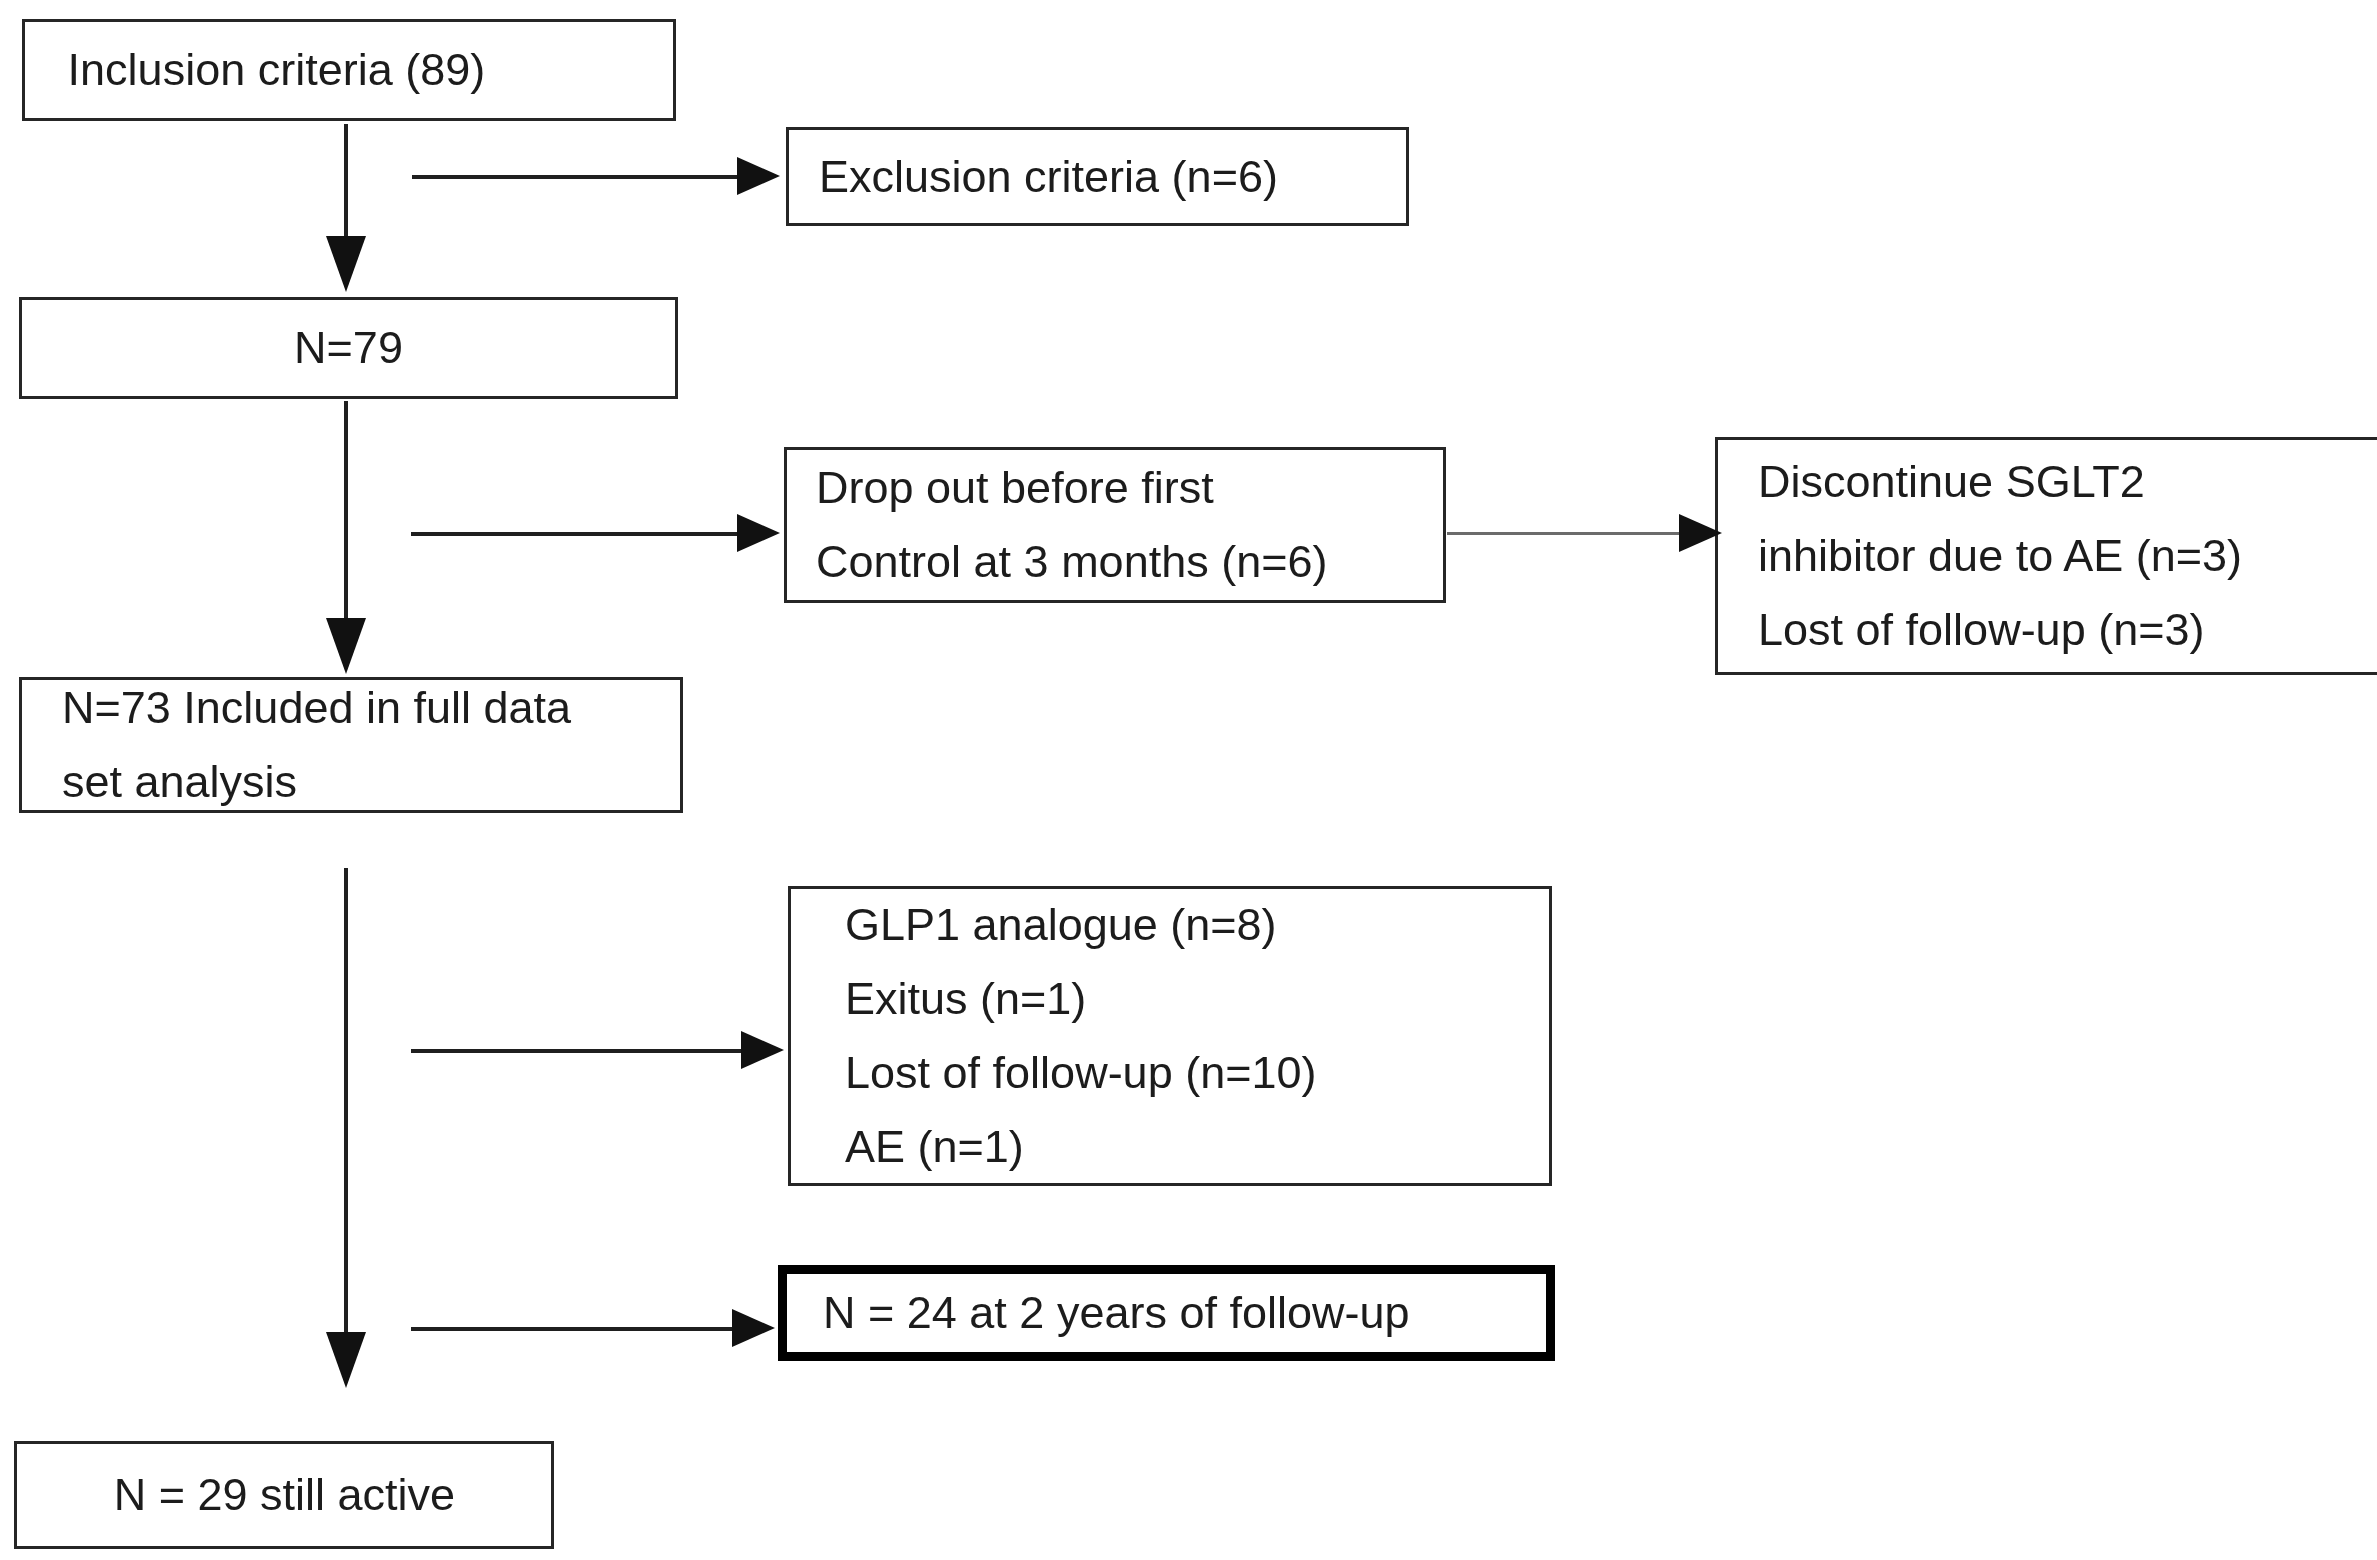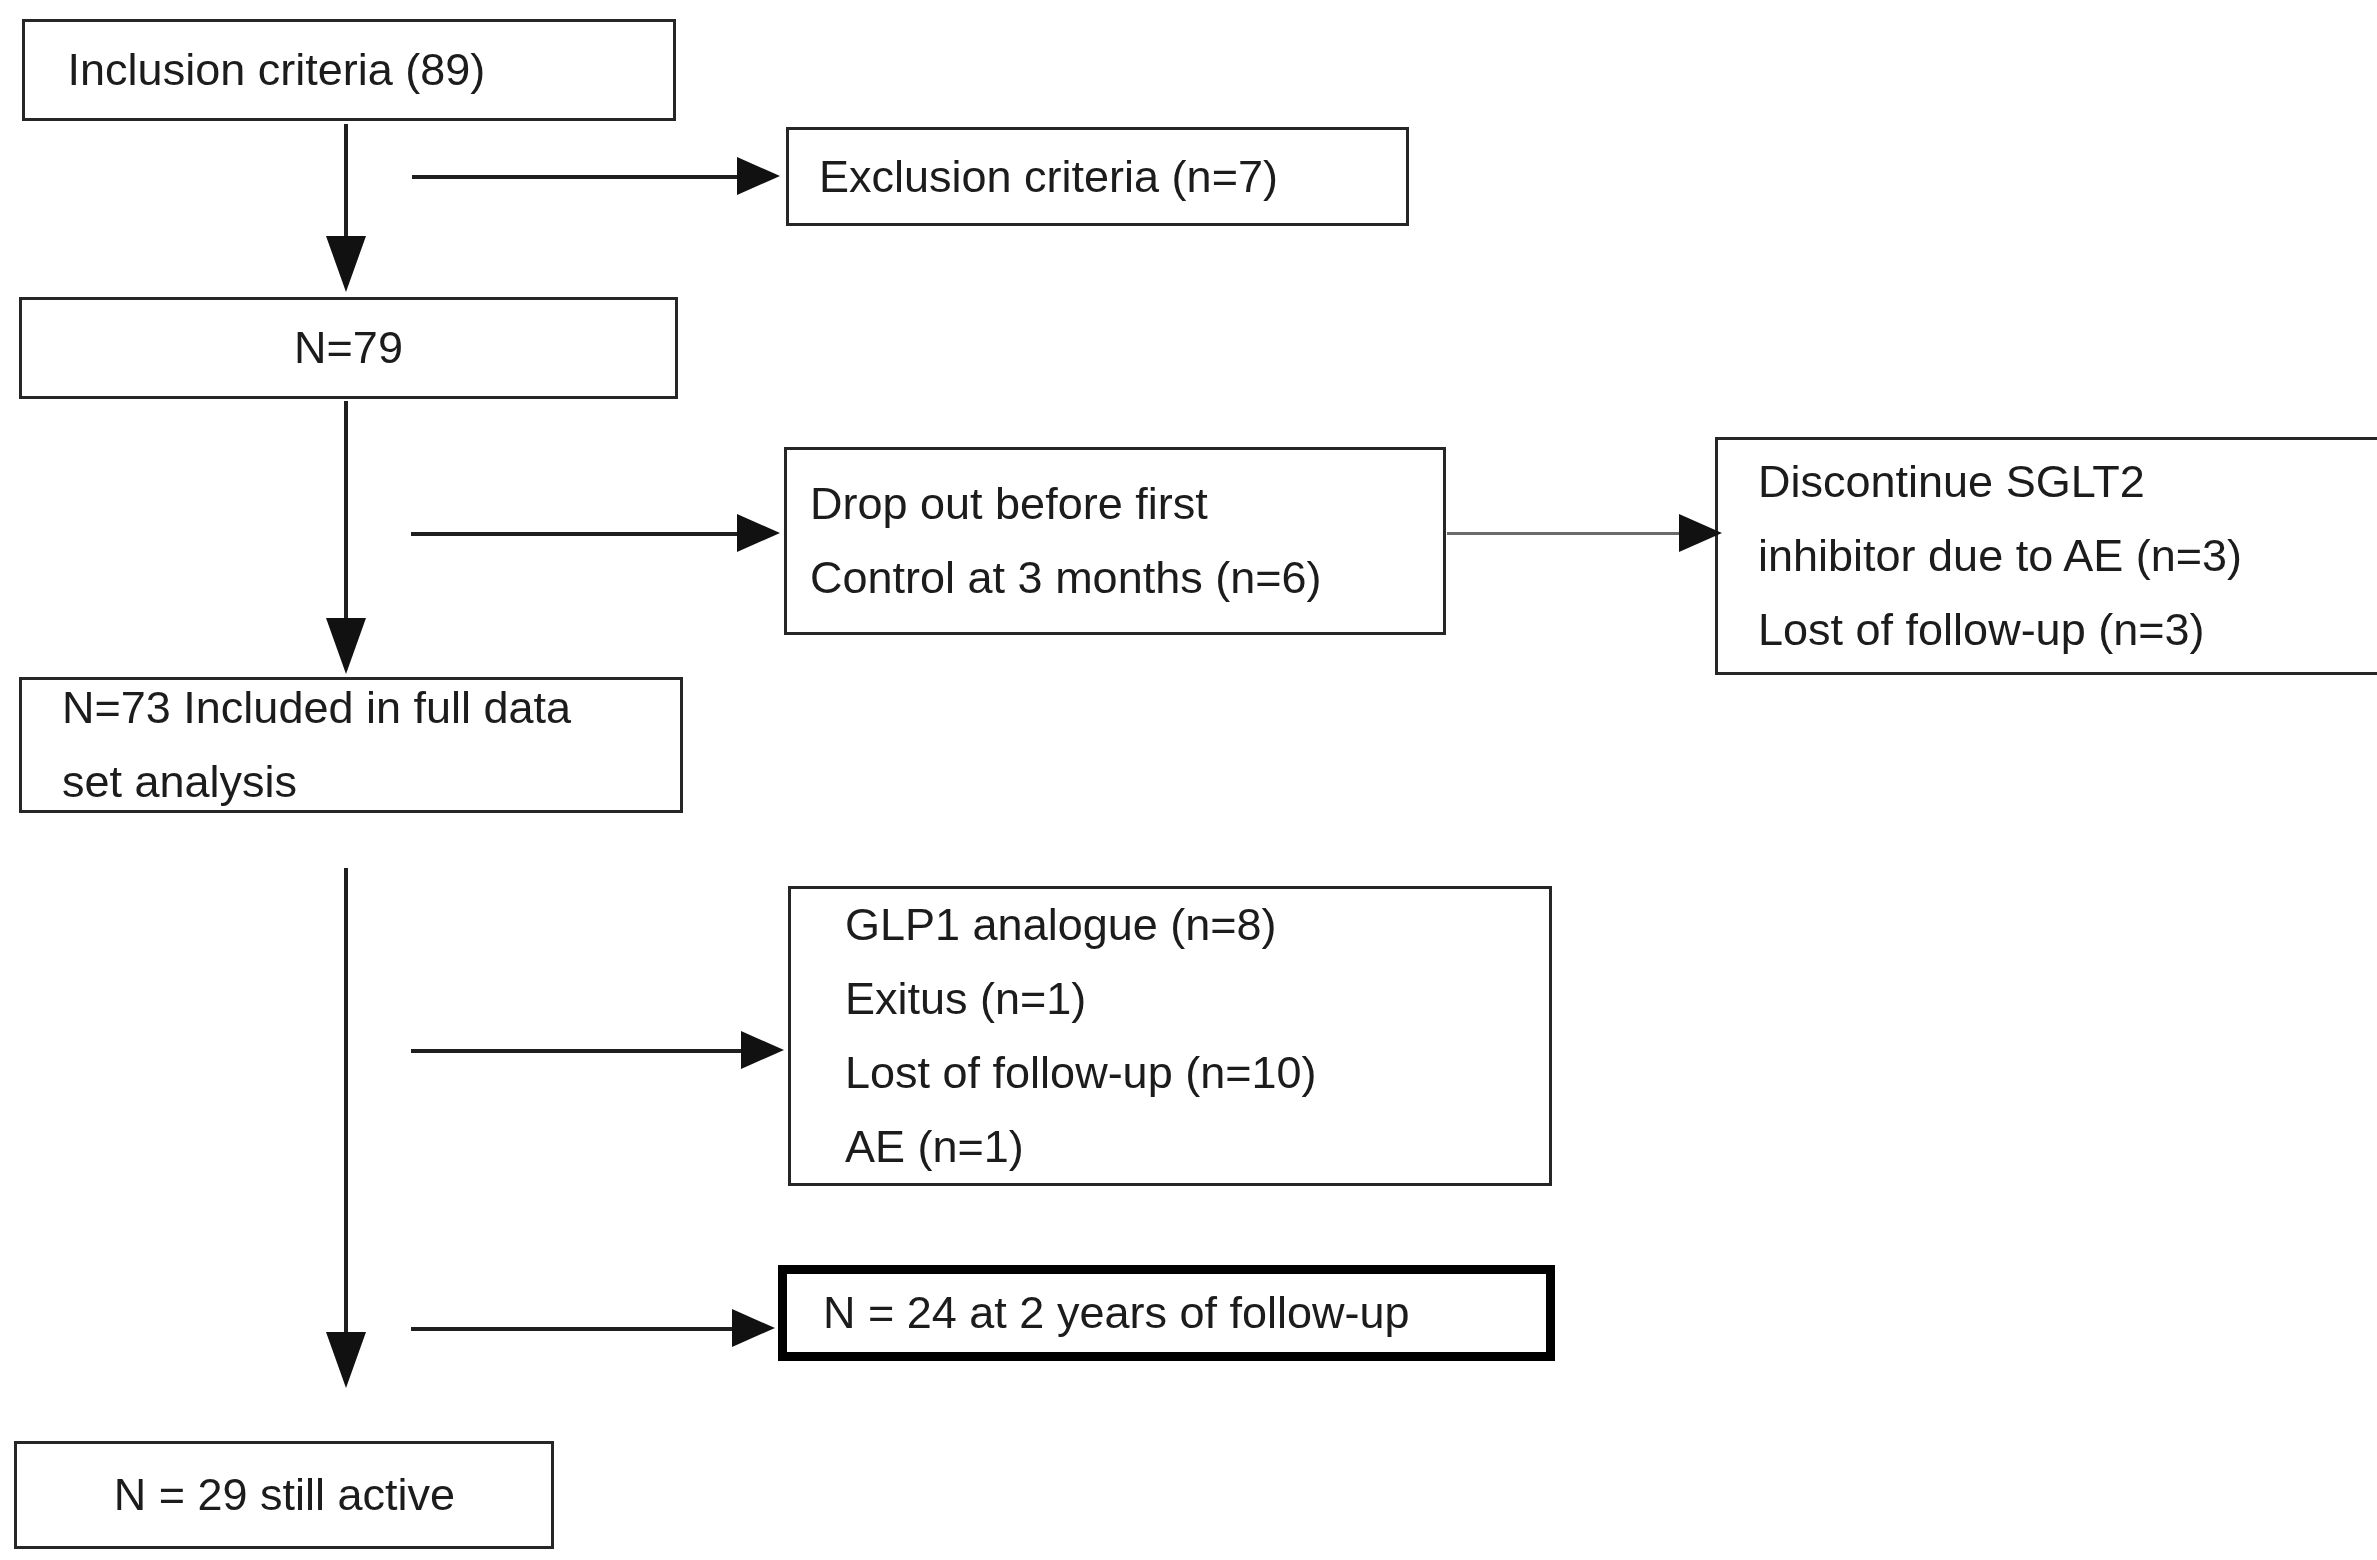--- a/index.html
+++ b/index.html
@@ -67,25 +67,25 @@
     border-left: 43px solid #111111;
   }
 </style>
 </head>
 <body>
 
 <div id="canvas">
 
   <div class="box" style="left:21.6px; top:19px; width:654px; height:102px; padding-left:43px;text-align:center;">Inclusion criteria (89)</div>
 
-  <div class="box" style="left:786px; top:127px; width:623px; height:99px; padding-left:30px;">Exclusion criteria (n=7)</div>
+  <div class="box" style="left:786px; top:127px; width:623px; height:99px; padding-left:30px;">Exclusion criteria (n=6)</div>
 
   <div class="box center" style="left:19px; top:297px; width:659px; height:102px;">N=79</div>
 
-  <div class="box" style="left:784px; top:447px; width:662px; height:188px; padding-left:23px;">Drop out before first
+  <div class="box" style="left:784px; top:447px; width:662px; height:156px; padding-left:29px;">Drop out before first
 Control at 3 months (n=6)</div>
 
   <div class="box" style="left:1715px; top:437px; width:763px; height:238px; padding-left:40px;">Discontinue SGLT2
 inhibitor due to AE (n=3)
 Lost of follow-up (n=3)</div>
 
   <div class="box" style="left:19px; top:677px; width:664px; height:136px; padding-left:40px;">N=73 Included in full data
 set analysis</div>
 
   <div class="box" style="left:788px; top:886px; width:764px; height:300px; padding-left:54px;">GLP1 analogue (n=8)

